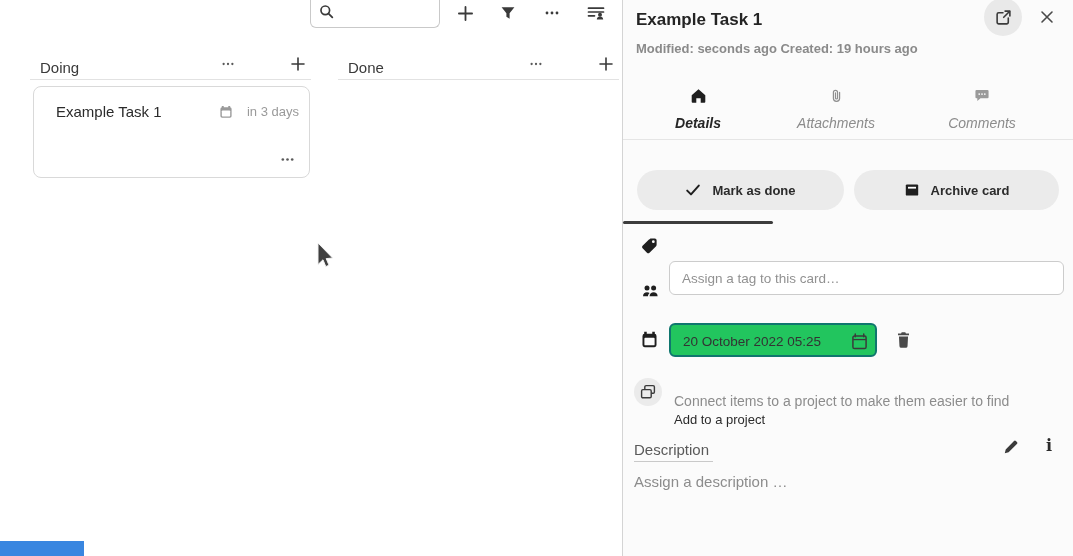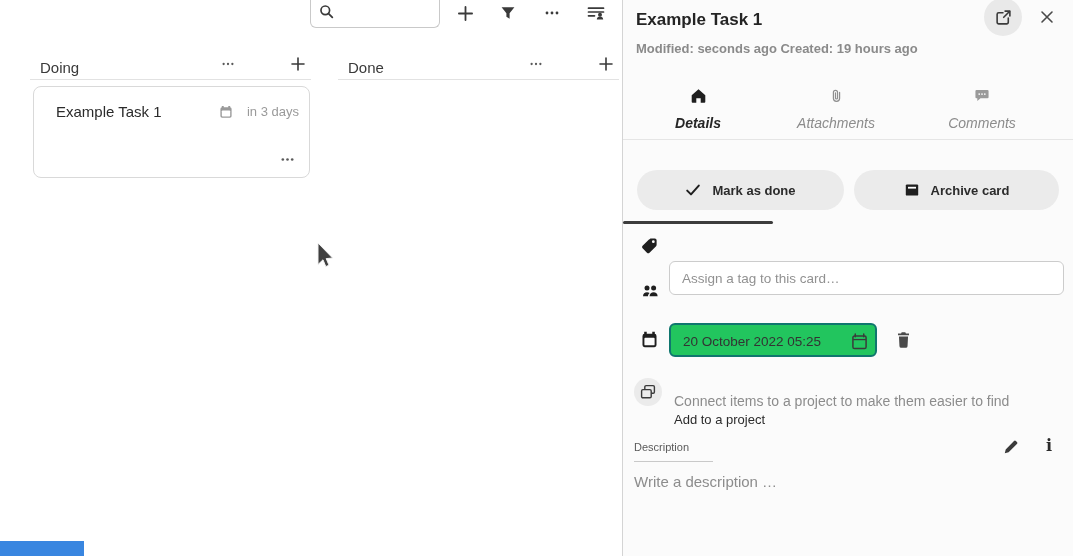--- a/index.html
+++ b/index.html
@@ -63,21 +63,21 @@
   .txt-input::placeholder { color:#919191; opacity:1; }
 
   .date-field { position:absolute; left:46px; top:323px; width:208px; height:34px; background:#22c55e; border:2px solid #0f766e; border-radius:6px; cursor:pointer; }
   .date-text { position:absolute; left:12px; top:9px; font-size:13.5px; color:#333; }
   .date-pick { position:absolute; right:7px; top:8px; }
 
   .proj-circle { position:absolute; left:11px; top:378px; width:28px; height:28px; border-radius:50%; background:#ebebeb; border:none; display:flex; align-items:center; justify-content:center; cursor:pointer; }
   .proj-title { position:absolute; left:51px; top:376px; font-size:13px; color:#2b2b2b;margin-top:36px; }
   .proj-sub { position:absolute; left:51px; top:393px; font-size:14px; color:#8c8c8c; }
 
-  .desc-label { position:absolute; left:11px; top:441px; font-size:11px; color:#5a5a5a; }
+  .desc-label { position:absolute; left:11px; top:441px; font-size:15px; color:#5a5a5a; }
   .desc-underline { position:absolute; left:11px; top:461px; width:79px; height:1px; background:#c9c9c9; }
   .desc-placeholder { position:absolute; left:11px; top:473px; font-size:15px; color:#8c8c8c; cursor:text; }
   .info-glyph { font-family:"DejaVu Serif", serif; font-weight:bold; font-size:16px; color:#2b2b2b; line-height:1; }
 
   .blue-chip { position:absolute; left:0; top:541px; width:84px; height:15px; background:#3986e0; }
   .cursor { position:absolute; left:316px; top:242px; pointer-events:none; }
 </style>
 </head>
 <body>
 
@@ -346,16 +346,16 @@
       <span>
         <svg width="16" height="16" viewBox="0 0 16 16">
             <path d="M1.8 14.2l.9-3.8 8.3-8.3a1.3 1.3 0 0 1 1.9 0l1 1a1.3 1.3 0 0 1 0 1.9l-8.3 8.3z" fill="#3a3a3a"></path>
           </svg>
       </span>
     </button>
     <button class="iconbtn abs" style="left:414px;top:434px;">
       <span class="info-glyph">i</span>
     </button>
 
-    <div class="desc-placeholder">Write a description …</div>
+    <div class="desc-placeholder">Assign a description …</div>
   </div>
 
 </div>
 
 </body></html>

